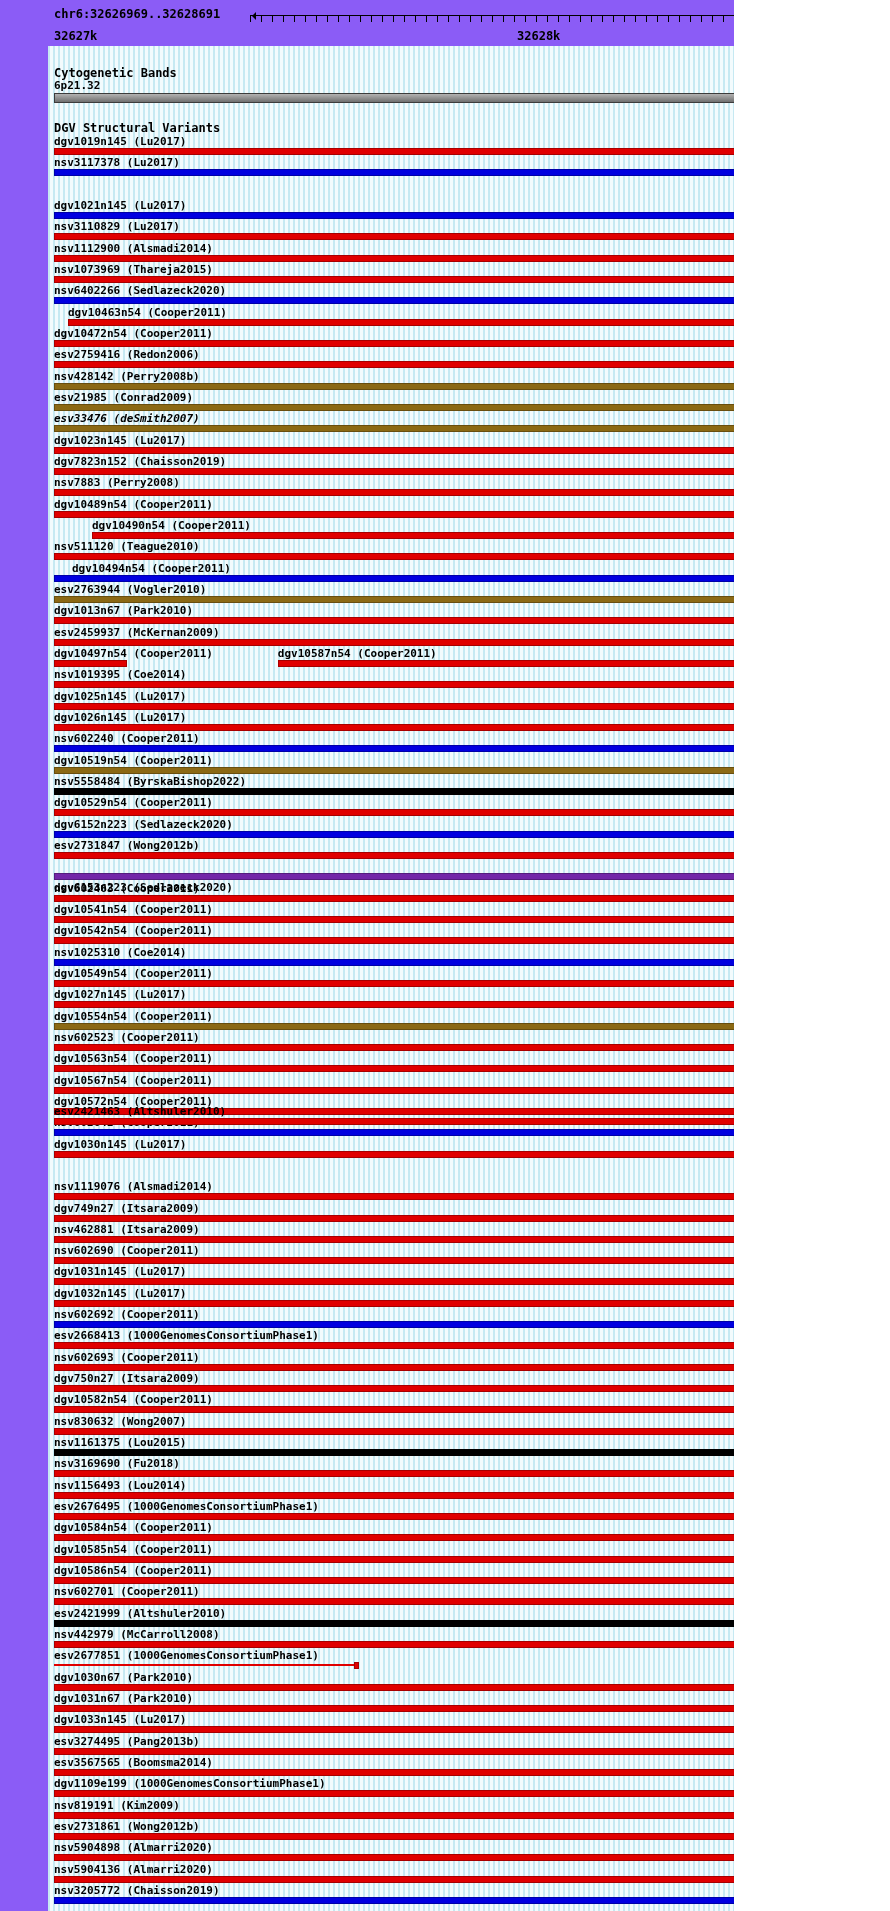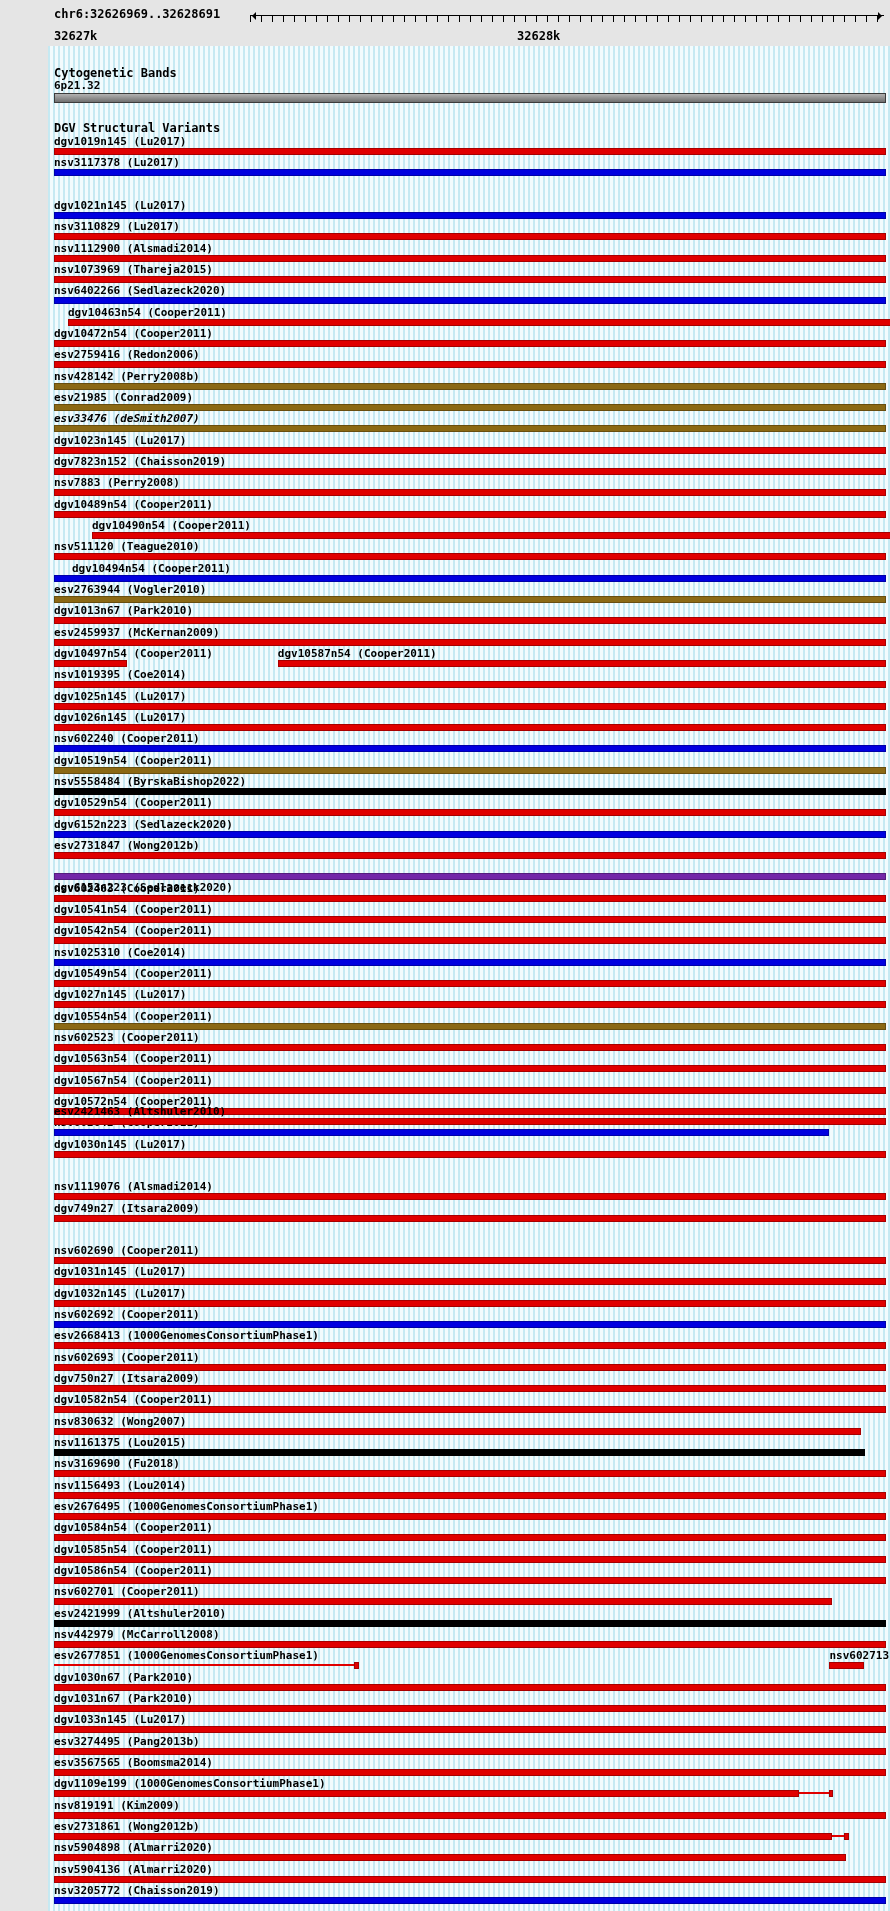--- a/index.html
+++ b/index.html
@@ -1,18 +1,18 @@
 <!DOCTYPE html>
 <html><head>
 <meta charset="utf-8">
 <style>
   * { margin:0; padding:0; box-sizing:border-box; }
   html,body { background:#ffffff; }
   .screen {
-    position:relative; width:890px; height:1911px; background:#e5e5e5;
+    position:relative; width:734px; height:1911px; background:#8b5cf6;
     overflow:hidden; font-family:"DejaVu Sans Mono", monospace; color:#000;
   }
   .stripes {
     position:absolute; left:48px; top:46px; width:842px; bottom:0;
     background:repeating-linear-gradient(to right,
       #c6e9f2 0px, #c6e9f2 2px, #f3fbfd 2px, #f3fbfd 5px);
   }
   .region {
     position:absolute; left:54px; top:7px; font-size:12px; font-weight:bold;
     white-space:nowrap;
@@ -266,20 +266,24 @@
         <div class="fbox" style="left: 0%; width: 100%; background: rgb(224, 0, 0);"></div>
       </div>
       <div class="vrow" style="top: 1045.17px;">
         <div class="flabel" style="left: 0%;">nsv1119076 (Alsmadi2014)</div>
         <div class="fbox" style="left: 0%; width: 100%; background: rgb(224, 0, 0);"></div>
       </div>
       <div class="vrow" style="top: 1066.5px;">
         <div class="flabel" style="left: 0%;">dgv749n27 (Itsara2009)</div>
         <div class="fbox" style="left: 0%; width: 100%; background: rgb(224, 0, 0);"></div>
       </div>
+      <div class="vrow" style="top: 1087.83px;">
+        <div class="flabel" style="left: 0%;">nsv462881 (Itsara2009)</div>
+        <div class="fbox" style="left: 0%; width: 100%; background: rgb(224, 0, 0);"></div>
+      </div>
       <div class="vrow" style="top: 1109.16px;">
         <div class="flabel" style="left: 0%;">nsv602690 (Cooper2011)</div>
         <div class="fbox" style="left: 0%; width: 100%; background: rgb(224, 0, 0);"></div>
       </div>
       <div class="vrow" style="top: 1130.49px;">
         <div class="flabel" style="left: 0%;">dgv1031n145 (Lu2017)</div>
         <div class="fbox" style="left: 0%; width: 100%; background: rgb(224, 0, 0);"></div>
       </div>
       <div class="vrow" style="top: 1151.82px;">
         <div class="flabel" style="left: 0%;">dgv1032n145 (Lu2017)</div>

